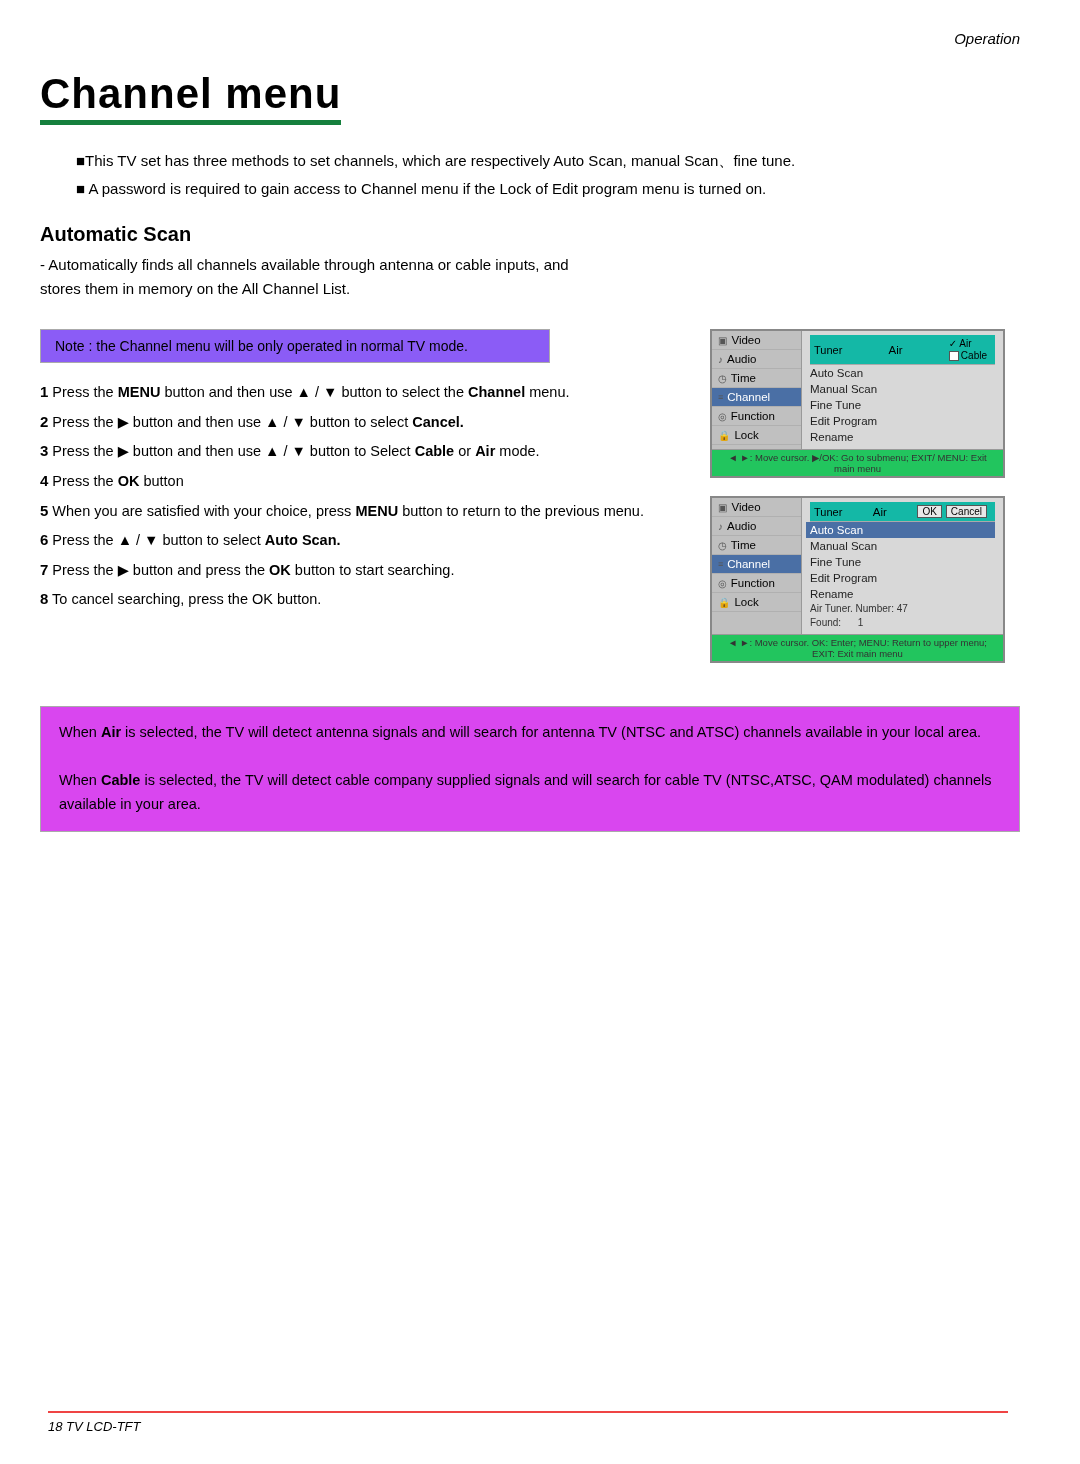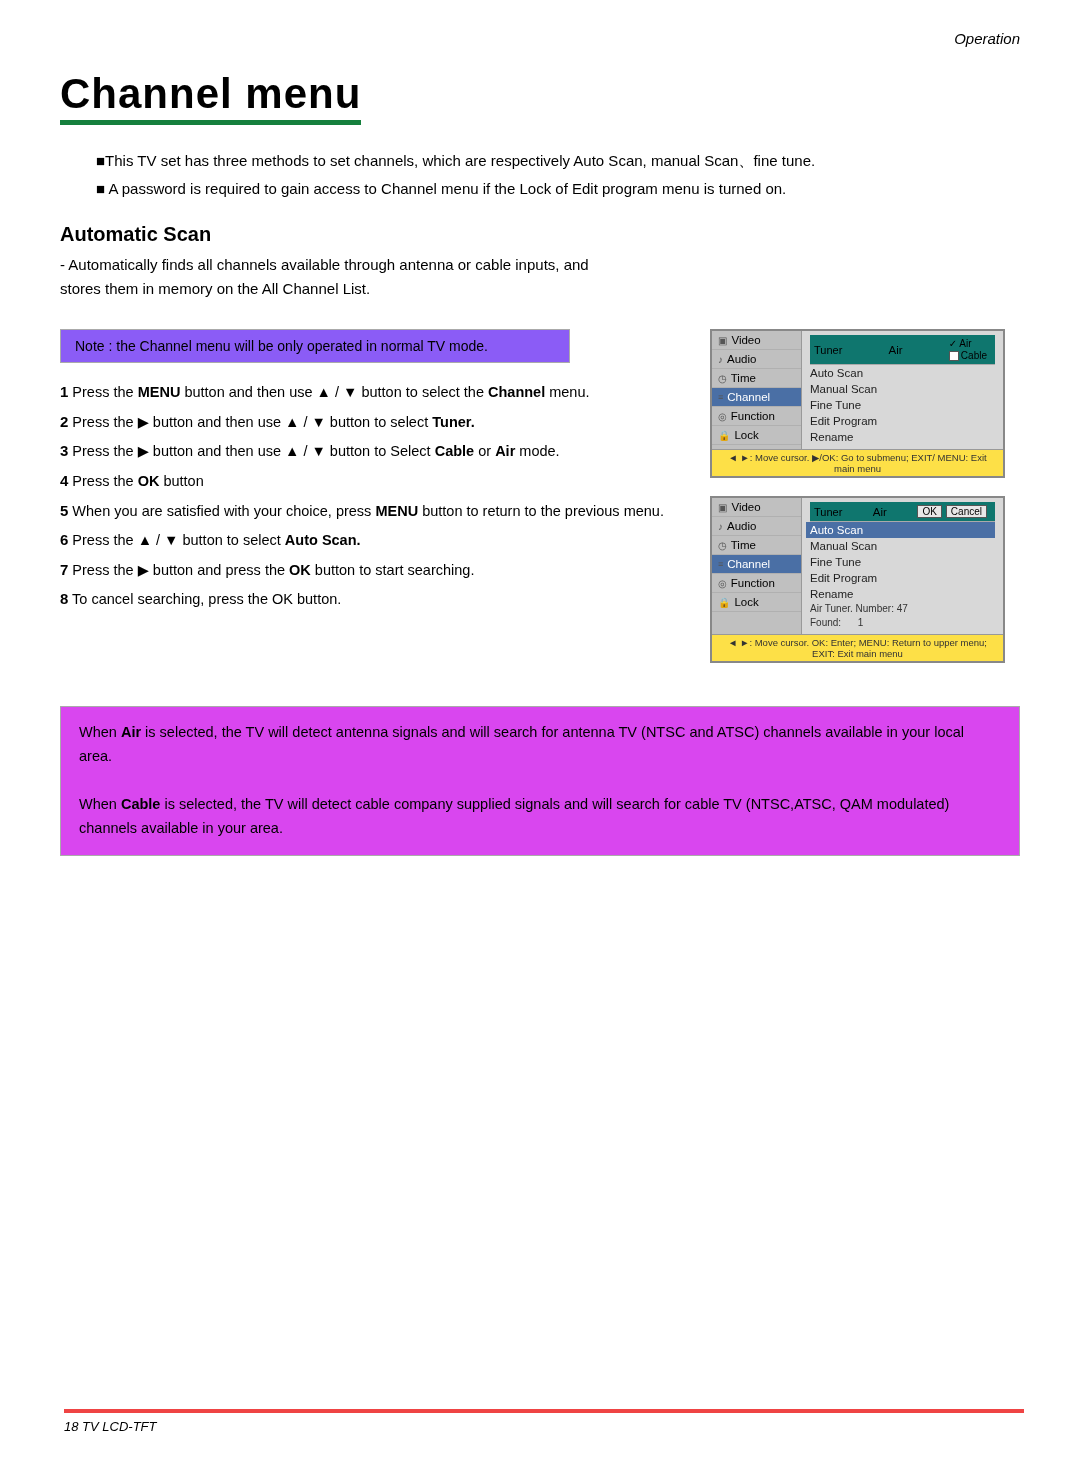--- a/index.html
+++ b/index.html
@@ -7,21 +7,21 @@
       width: 1080px;
       min-height: 1464px;
       background: #fff;
       font-family: Arial, Helvetica, sans-serif;
       font-size: 15px;
       color: #000;
       position: relative;
     }
 
     .page-container {
-      padding: 40px 60px 60px 60px;
+      padding: 40px 60px 60px 40px;
     }
 
     .top-right-label {
       position: absolute;
       top: 30px;
       right: 60px;
       font-style: italic;
       font-size: 15px;
       color: #000;
     }
@@ -143,21 +143,21 @@
     .tv-menu-right {
       flex: 1;
       padding: 4px 8px;
     }
 
     .tv-menu-top-bar {
       display: flex;
       justify-content: space-between;
       align-items: center;
       padding: 3px 8px 3px 4px;
-      background: #0f766e;
+      background: #14b8a6;
       font-size: 11.5px;
       border-bottom: 1px solid #aaa;
       gap: 10px;
     }
 
     .tv-menu-top-bar .tuner-label {
       font-size: 11px;
     }
 
     .tv-menu-top-bar .air-cable {
@@ -178,21 +178,21 @@
     }
 
     .tv-menu-right-item.highlight {
       background: #4a6fa5;
       color: #fff;
       padding: 2px 4px;
       margin-left: -4px;
     }
 
     .tv-menu-footer {
-      background: #fde047;
+      background: #22c55e;
       font-size: 9.5px;
       padding: 2px 6px;
       border-top: 1px solid #999;
       color: #333;
       text-align: center;
     }
 
     .checkbox-inline {
       display: inline-flex;
       align-items: center;
@@ -231,24 +231,24 @@
       padding: 14px 18px;
       margin-top: 43px;
       background: #d946ef;
       line-height: 1.65;
       font-size: 14.5px;
     }
 
     .page-footer {
       position: absolute;
       bottom: 30px;
-      left: 64px;
+      left: 48px;
       font-size: 13px;
       font-style: italic;
-      border-top: 4px solid #ef4444;
+      border-top: 2px solid #ef4444;
       padding-top: 6px;
       width: calc(100% - 120px);
     }
 
     .menu-icon-film { color: #555; font-size: 10px; }
     .menu-icon-audio { color: #555; font-size: 10px; }
     .menu-icon-clock { color: #555; font-size: 10px; }
     .menu-icon-ch { color: #555; font-size: 9px; }
     .menu-icon-fn { color: #555; font-size: 10px; }
     .menu-icon-lock { color: #555; font-size: 10px; }
@@ -278,21 +278,21 @@
   </div>
 
   
   <div class="main-content">
 
     <div class="left-instructions">
       <div class="note-box">Note : the Channel menu will be only operated  in normal TV mode.</div>
 
       <div class="instruction-steps">
         <p><span class="step-num">1</span>  Press the <strong>MENU</strong> button and then use ▲ / ▼ button to select the <strong>Channel</strong> menu.</p>
-        <p><span class="step-num">2</span>  Press the ▶ button and then use ▲ / ▼ button to select <strong>Tuner.</strong></p>
+        <p><span class="step-num">2</span>  Press the ▶ button and then use ▲ / ▼ button to select <strong>Cancel.</strong></p>
         <p><span class="step-num">3</span>  Press the ▶ button and then use ▲ / ▼ button to Select <strong>Cable</strong> or <strong>Air</strong> mode.</p>
         <p><span class="step-num">4</span>  Press the <strong>OK</strong> button</p>
         <p><span class="step-num">5</span>  When you are satisfied with your choice,  press <strong>MENU</strong> button to return to the previous menu.</p>
         <p><span class="step-num">6</span>  Press the ▲ / ▼ button to select <strong>Auto Scan.</strong></p>
         <p><span class="step-num">7</span>  Press the ▶ button and press the <strong>OK</strong> button to start searching.</p>
         <p><span class="step-num">8</span>  To cancel searching, press the OK button.</p>
       </div>
     </div>
 
     <div class="right-menus">

